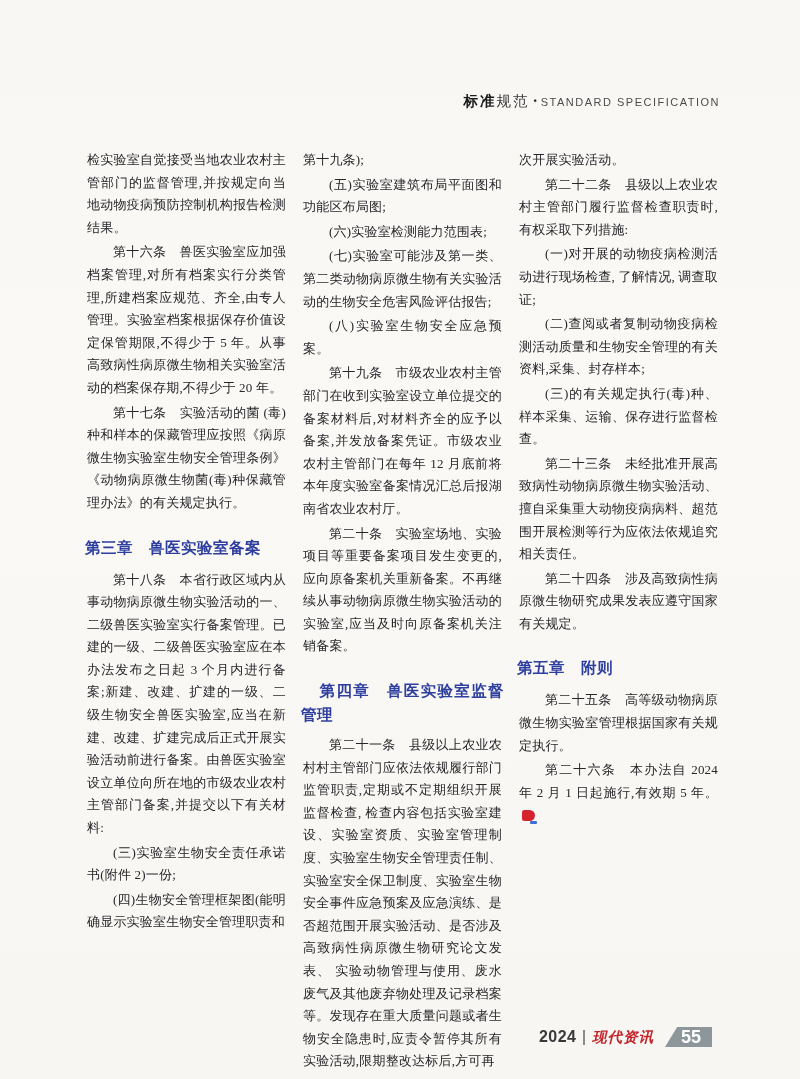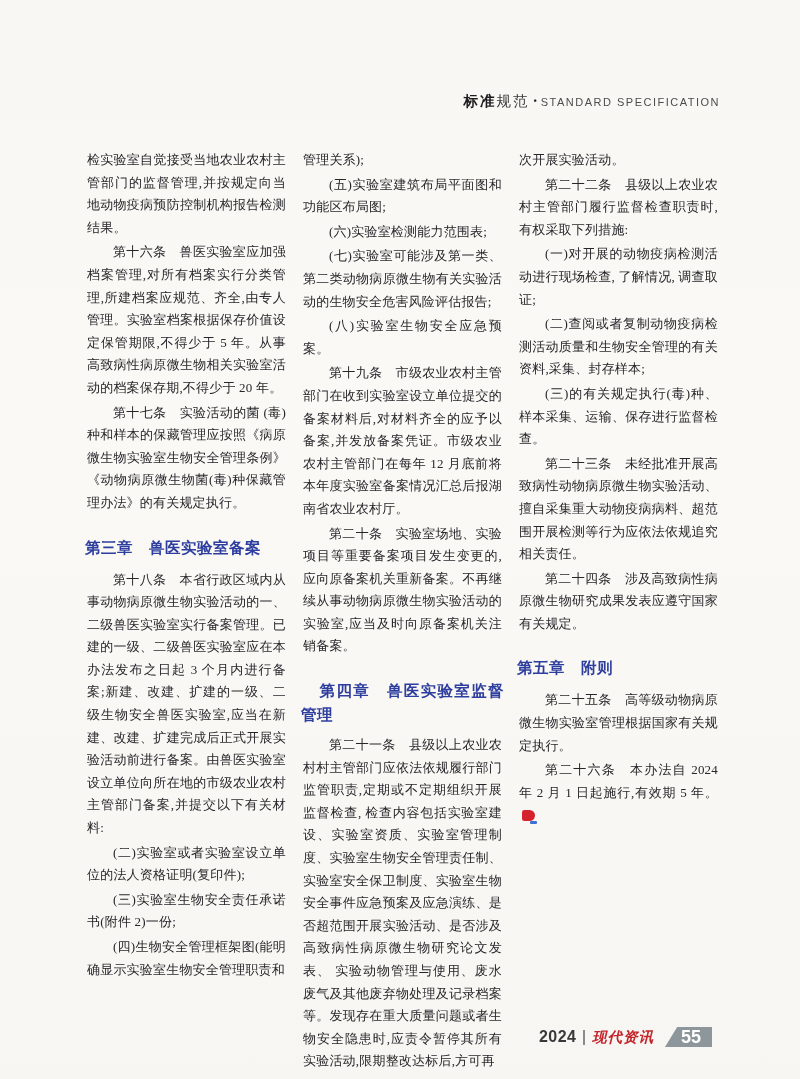--- a/index.html
+++ b/index.html
@@ -69,27 +69,26 @@
   </div>
 
   <div class="columns">
 
     <section class="col">
       <p class="para cont">检实验室自觉接受当地农业农村主管部门的监督管理,并按规定向当地动物疫病预防控制机构报告检测结果。</p>
       <p class="para">第十六条　兽医实验室应加强档案管理,对所有档案实行分类管理,所建档案应规范、齐全,由专人管理。实验室档案根据保存价值设定保管期限,不得少于 5 年。从事高致病性病原微生物相关实验室活动的档案保存期,不得少于 20 年。</p>
       <p class="para">第十七条　实验活动的菌 (毒)种和样本的保藏管理应按照《病原微生物实验室生物安全管理条例》《动物病原微生物菌(毒)种保藏管理办法》的有关规定执行。</p>
       <h2 class="chapter">第三章　兽医实验室备案</h2>
       <p class="para">第十八条　本省行政区域内从事动物病原微生物实验活动的一、二级兽医实验室实行备案管理。已建的一级、二级兽医实验室应在本办法发布之日起 3 个月内进行备案;新建、改建、扩建的一级、二级生物安全兽医实验室,应当在新建、改建、扩建完成后正式开展实验活动前进行备案。由兽医实验室设立单位向所在地的市级农业农村主管部门备案,并提交以下有关材料:</p>
-      <p class="para">(二)实验室或者实验室设立单位的法人资格证明(复印件);</p>
       <p class="para">(三)实验室生物安全责任承诺书(附件 2)一份;</p>
       <p class="para">(四)生物安全管理框架图(能明确显示实验室生物安全管理职责和</p>
     </section>
 
     <section class="col">
-      <p class="para cont">管理关系);</p>
+      <p class="para cont">第十九条);</p>
       <p class="para">(五)实验室建筑布局平面图和功能区布局图;</p>
       <p class="para">(六)实验室检测能力范围表;</p>
       <p class="para">(七)实验室可能涉及第一类、第二类动物病原微生物有关实验活动的生物安全危害风险评估报告;</p>
       <p class="para">(八)实验室生物安全应急预案。</p>
       <p class="para">第十九条　市级农业农村主管部门在收到实验室设立单位提交的备案材料后,对材料齐全的应予以备案,并发放备案凭证。市级农业农村主管部门在每年 12 月底前将本年度实验室备案情况汇总后报湖南省农业农村厅。</p>
       <p class="para">第二十条　实验室场地、实验项目等重要备案项目发生变更的,应向原备案机关重新备案。不再继续从事动物病原微生物实验活动的实验室,应当及时向原备案机关注销备案。</p>
       <h2 class="chapter wrap">第四章　兽医实验室监督管理</h2>
       <p class="para">第二十一条　县级以上农业农村村主管部门应依法依规履行部门监管职责,定期或不定期组织开展监督检查, 检查内容包括实验室建设、实验室资质、实验室管理制度、实验室生物安全管理责任制、实验室安全保卫制度、实验室生物安全事件应急预案及应急演练、是否超范围开展实验活动、是否涉及高致病性病原微生物研究论文发表、 实验动物管理与使用、废水废气及其他废弃物处理及记录档案等。发现存在重大质量问题或者生物安全隐患时,应责令暂停其所有实验活动,限期整改达标后,方可再</p>
     </section>
 

